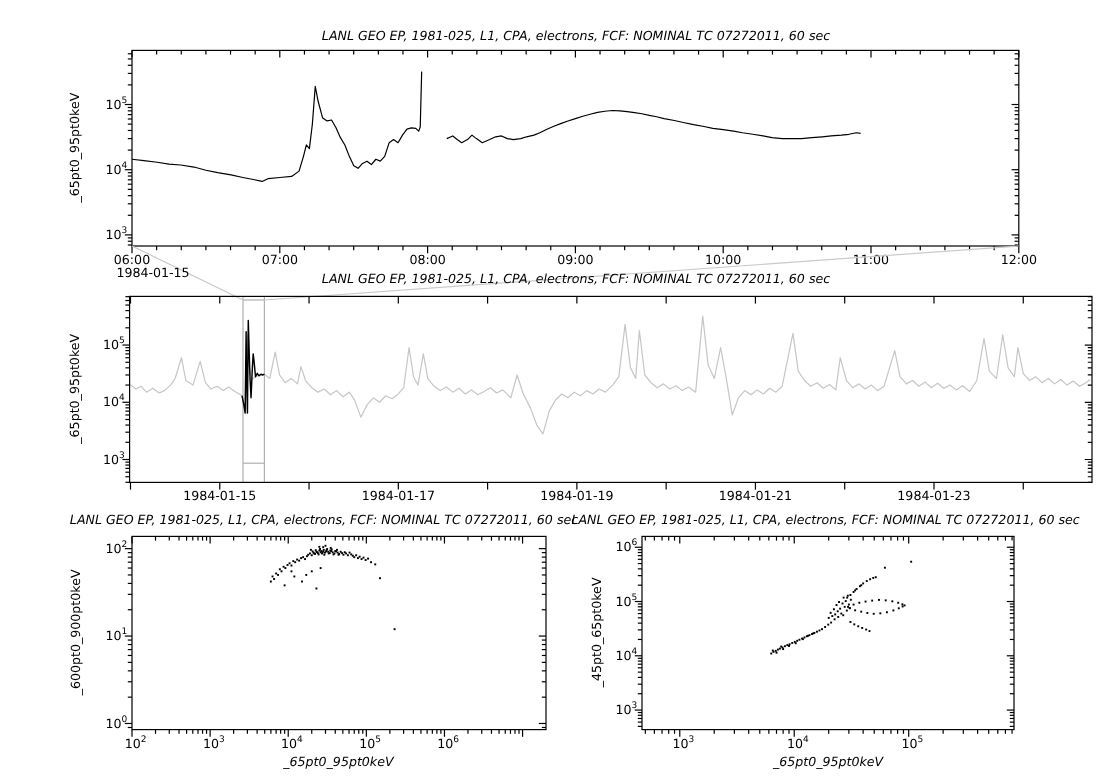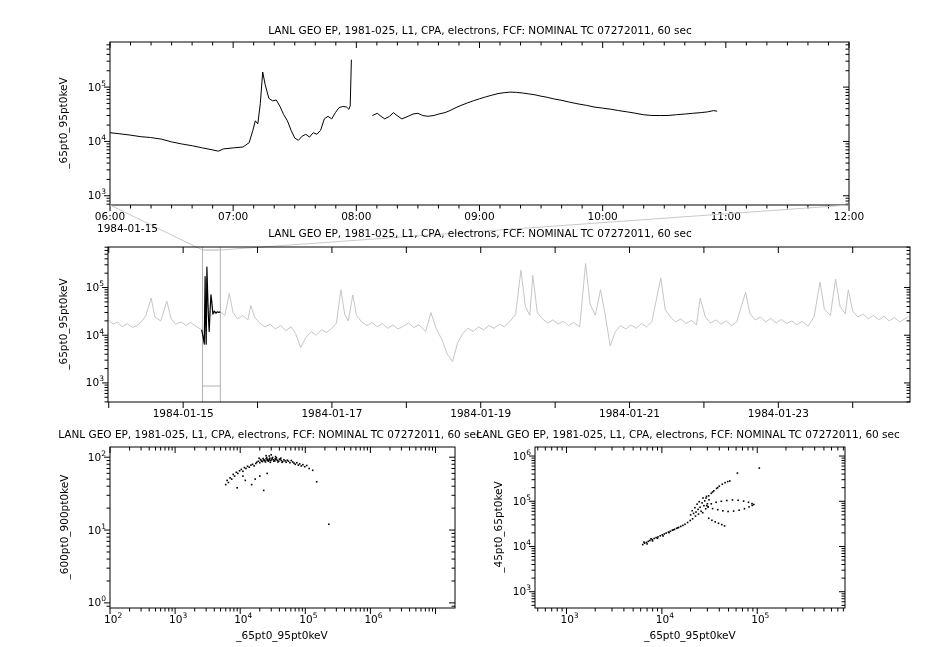--- a/index.html
+++ b/index.html
@@ -1,20 +1,20 @@
 <!DOCTYPE html>
 <html><head>
 <meta charset="utf-8">
 <style>
   html,body{margin:0;padding:0;background:#ffffff;}
   #app{position:relative;width:926px;height:647px;background:#ffffff;overflow:hidden;
        font-family:"DejaVu Sans",sans-serif;}
   #chart{position:absolute;left:0;top:0;}
   .t{position:absolute;font-size:10.5px;color:#000;white-space:nowrap;line-height:12px;}
-  .center{transform:translateX(-50%);}
+  .center{transform:translateX(-50%);font-style:italic;}
   .vlab{transform:translate(-50%,-50%) rotate(-90deg);transform-origin:center center;}
 </style>
 </head>
 <body>
 
 <div id="app">
   <svg id="chart" width="926" height="647">
       <g>
         <line x1="106.5" y1="204.1796731592254" x2="110" y2="204.1796731592254" stroke="#000" stroke-width="1"></line>
         <line x1="845.5" y1="204.1796731592254" x2="849" y2="204.1796731592254" stroke="#000" stroke-width="1"></line>

